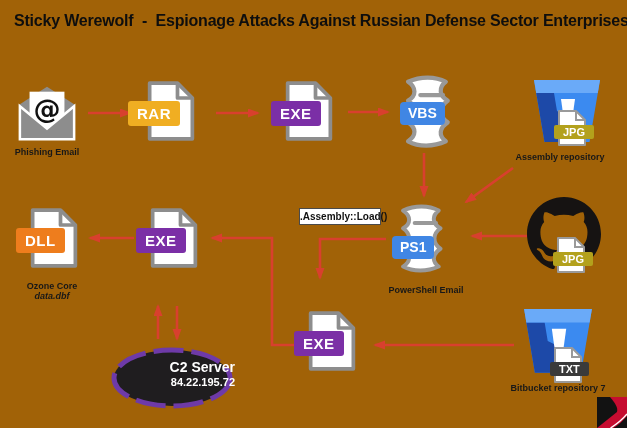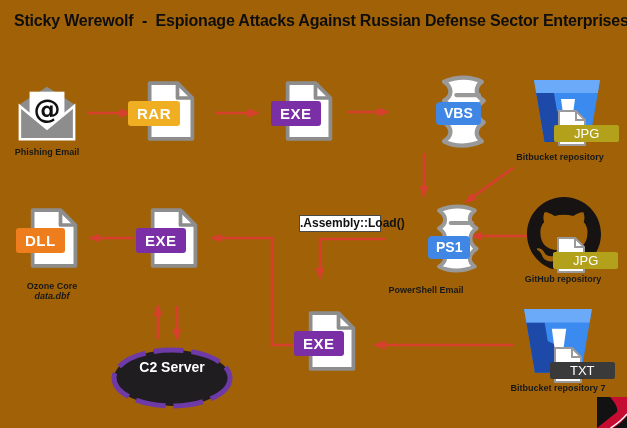--- a/index.html
+++ b/index.html
@@ -15,40 +15,40 @@
   .node{position:absolute;z-index:2;}
   
   .file-node{width:70px;height:66px;}
   .file-node .doc{position:absolute;left:17px;top:0;}
   .badge{position:absolute;top:23px;height:25px;line-height:25px;padding:0 9px;border-radius:3px;
          color:#fff;font-weight:bold;font-size:15px;letter-spacing:0.5px;}
   .badge-rar{left:0;background:var(--badge_amber);}
   .badge-exe{left:5px;background:var(--badge_purple);}
   .badge-dll{left:5px;background:var(--badge_orange);}
   
-  .scroll-node{width:70px;height:78px;margin-left:36px;}
+  .scroll-node{width:70px;height:78px;}
   .scroll-badge{position:absolute;height:23px;line-height:23px;padding:0 8px;border-radius:4px;
         color:#fff;font-weight:bold;font-size:14px;background:var(--badge_blue);}
   
   .minidoc{position:absolute;width:30px;height:38px;}
-  .minidoc .mbadge{position:absolute;left:-3px;top:16px;padding:1px 20px;border-radius:2px;
-        color:#fff;font-weight:normal;font-size:13px;}
+  .minidoc .mbadge{position:absolute;left:-3px;top:16px;padding:1px 9px;border-radius:2px;
+        color:#fff;font-weight:bold;font-size:11px;}
   .mbadge-jpg{background:var(--badge_olive);}
   .mbadge-txt{background:var(--badge_dark);}
   
   .nlabel{position:absolute;width:130px;text-align:center;font-size:9px;font-weight:bold;
           color:#181818;z-index:2;}
   .nsub{font-weight:bold;font-style:italic;font-size:9px;}
   
-  .notebox{position:absolute;left:299px;top:215px;width:80px;height:15px;z-index:3;background:#fff;
-           border:1.2px solid #4a4a4a;font-size:12px;font-weight:bold;color:#111;
+  .notebox{position:absolute;left:299px;top:208px;width:80px;height:15px;z-index:3;background:#fff;
+           border:1.2px solid #4a4a4a;font-size:10px;font-weight:bold;color:#111;
            text-align:center;line-height:15px;}
   
   .c2{width:126px;height:64px;}
-  .c2 .c2text{position:absolute;left:0;top:13px;width:126px;text-align:center;color:#fff;z-index:2;}
+  .c2 .c2text{position:absolute;left:0;top:13px;width:126px;text-align:right;color:#fff;z-index:2;}
   .c2 .c2name{font-size:14px;font-weight:bold;line-height:16px;}
   .c2 .c2ip{font-size:11px;font-weight:bold;line-height:14px;}
 </style>
 </head>
 <body>
 
 <div class="canvas">
 
   <div class="title">Sticky Werewolf  -  Espionage Attacks Against Russian Defense Sector Enterprises</div>
 
@@ -115,21 +115,21 @@
       <polygon points="30,22 44,22 41.5,40 32.5,40" fill="#ffffff"></polygon>
     </svg>
     <div class="minidoc" style="left:26px;top:33px">
       <svg width="30" height="38" viewBox="0 0 30 38">
         <path d="M2 2 H19 L28 11 V36 H2 Z" fill="#fff" stroke="#9a9a9a" stroke-width="2" stroke-linejoin="round"></path>
         <path d="M19 2 V11 H28" fill="none" stroke="#9a9a9a" stroke-width="2"></path>
       </svg>
       <span class="mbadge mbadge-jpg">JPG</span>
     </div>
   </div>
-  <div class="nlabel" style="left:495px;top:152px">Bitbucket repository</div>
+  <div class="nlabel" style="left:495px;top:152px">Assembly repository</div>
 
   <div class="node file-node" style="left:11px;top:205px">
     <svg class="doc" width="52" height="66" viewBox="0 0 56 70">
       <path d="M5 5 H35 L51 21 V65 H5 Z" fill="#fff" stroke="var(--icon_gray)" stroke-width="4" stroke-linejoin="round"></path>
       <path d="M35 5 V21 H51" fill="none" stroke="var(--icon_gray)" stroke-width="4" stroke-linejoin="round"></path>
     </svg>
     <span class="badge badge-dll">DLL</span>
   </div>
   <div class="nlabel" style="left:-13px;top:281px">
     <div>Ozone Core</div>
@@ -161,28 +161,28 @@
       <path fill="var(--github_black)" d="M12 .297c-6.63 0-12 5.373-12 12 0 5.303 3.438 9.8 8.205 11.385.6.113.82-.258.82-.577 0-.285-.01-1.04-.015-2.04-3.338.724-4.042-1.61-4.042-1.61C4.422 18.07 3.633 17.7 3.633 17.7c-1.087-.744.084-.729.084-.729 1.205.084 1.838 1.236 1.838 1.236 1.07 1.835 2.809 1.305 3.495.998.108-.776.417-1.305.76-1.605-2.665-.3-5.466-1.332-5.466-5.93 0-1.31.465-2.38 1.235-3.22-.135-.303-.54-1.523.105-3.176 0 0 1.005-.322 3.3 1.23.96-.267 1.98-.399 3-.405 1.02.006 2.04.138 3 .405 2.28-1.552 3.285-1.23 3.285-1.23.645 1.653.24 2.873.12 3.176.765.84 1.23 1.91 1.23 3.22 0 4.61-2.805 5.625-5.475 5.92.42.36.81 1.096.81 2.22 0 1.606-.015 2.896-.015 3.286 0 .315.21.69.825.57C20.565 22.092 24 17.592 24 12.297c0-6.627-5.373-12-12-12"></path>
     </svg>
     <div class="minidoc" style="left:29px;top:40px">
       <svg width="30" height="38" viewBox="0 0 30 38">
         <path d="M2 2 H19 L28 11 V36 H2 Z" fill="#fff" stroke="#9a9a9a" stroke-width="2" stroke-linejoin="round"></path>
         <path d="M19 2 V11 H28" fill="none" stroke="#9a9a9a" stroke-width="2"></path>
       </svg>
       <span class="mbadge mbadge-jpg">JPG</span>
     </div>
   </div>
-  <div class="nlabel" style="left:498px;top:274px">GitHub repository</div>
 
   <div class="node c2" style="left:109px;top:346px">
     <svg width="126" height="64" viewBox="0 0 126 64">
       <ellipse cx="63" cy="32" rx="58" ry="28" fill="var(--c2_fill)" stroke="var(--c2_border)" stroke-width="5" stroke-dasharray="30 8"></ellipse>
     </svg>
     <div class="c2text">
       <div class="c2name">C2 Server</div>
+      <div class="c2ip">84.22.195.72</div>
     </div>
   </div>
 
   <div class="node file-node" style="left:289px;top:308px">
     <svg class="doc" width="52" height="66" viewBox="0 0 56 70">
       <path d="M5 5 H35 L51 21 V65 H5 Z" fill="#fff" stroke="var(--icon_gray)" stroke-width="4" stroke-linejoin="round"></path>
       <path d="M35 5 V21 H51" fill="none" stroke="var(--icon_gray)" stroke-width="4" stroke-linejoin="round"></path>
     </svg>
     <span class="badge badge-exe">EXE</span>
   </div>

